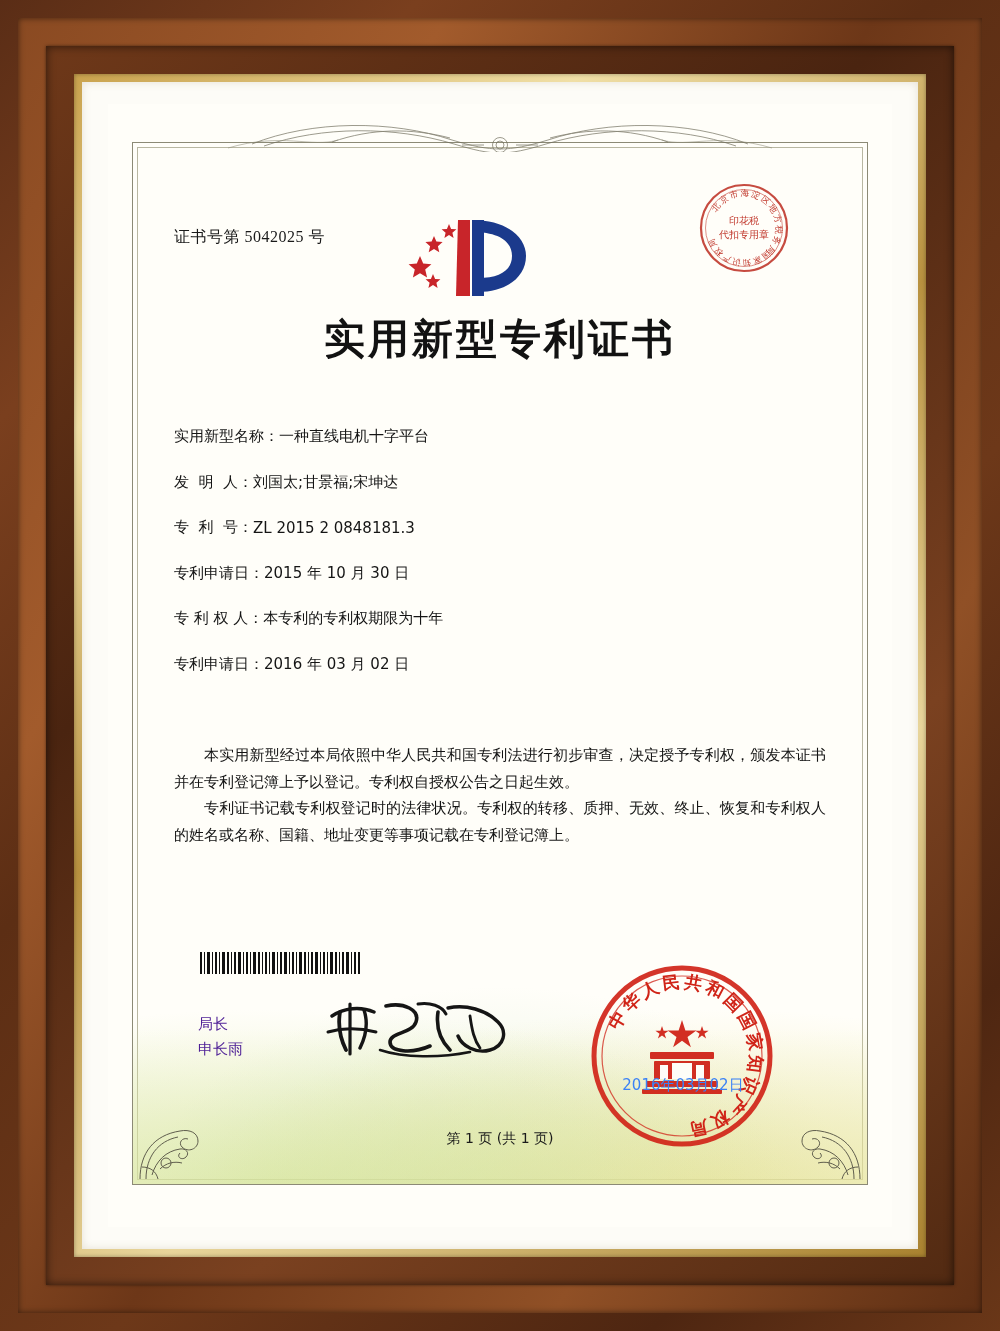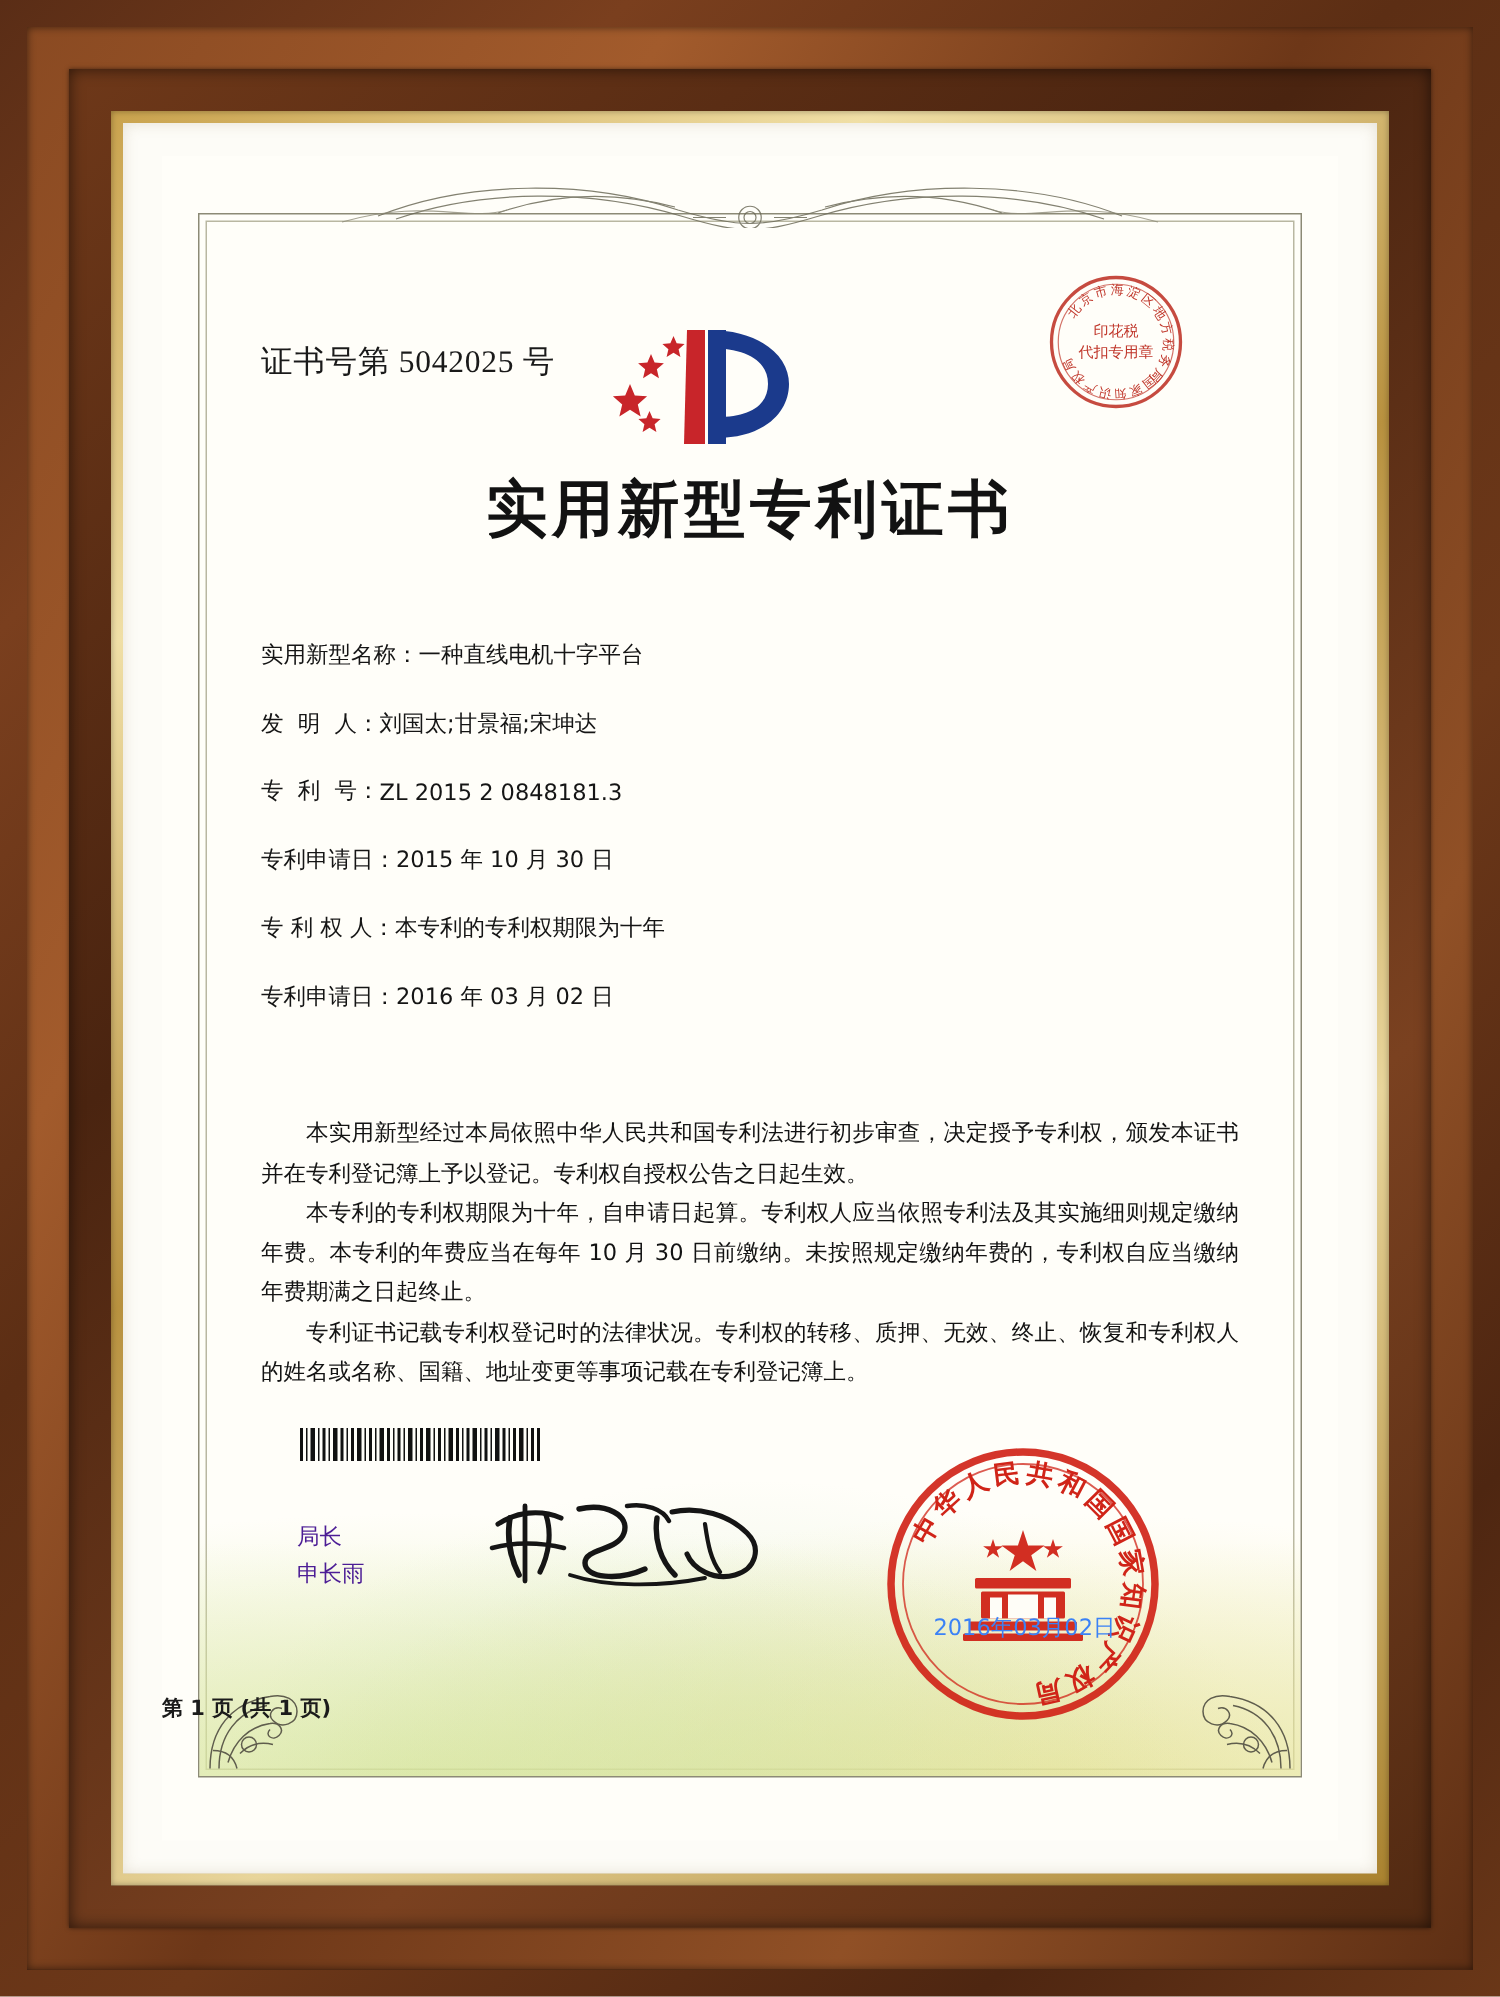--- a/index.html
+++ b/index.html
@@ -85,21 +85,21 @@
       radial-gradient(ellipse at 78% 100%, rgba(236,224,140,0.55) 0%, rgba(255,255,255,0) 62%),
       radial-gradient(ellipse at 50% 120%, rgba(190,220,170,0.45) 0%, rgba(255,255,255,0) 70%),
       linear-gradient(to top, rgba(222,232,170,0.55) 0%, rgba(255,255,255,0) 78%);
     pointer-events: none;
   }
 
   
   .cert-no {
     position: absolute;
     left: 66px; top: 122.5px;
-    font-size: 21px;
+    font-size: 16px;
     color: #1a1a1a;
     letter-spacing: 0.5px;
     font-family: "Liberation Serif", serif;
   }
   .logo {
     position: absolute;
     left: 300px; top: 108px;
     width: 130px; height: 92px;
   }
   .seal-tl {
@@ -190,24 +190,24 @@
     width: 190px;
     text-align: center;
     font-size: 15px;
     color: #3b82f6;
     font-family: "DejaVu Sans", sans-serif;
   }
   .page-no {
     position: absolute;
     left: 0; top: 1026px;
     width: 784px;
+    text-align: center;
     font-size: 14px;
     color: #1b1b1b;
     font-family: "DejaVu Sans", sans-serif;
-    font-weight: bold;
   }
   .corner {
     position: absolute;
     width: 78px; height: 60px;
   }
   .corner-bl { left: 28px; bottom: 44px; }
   .corner-br { right: 28px; bottom: 44px; transform: scaleX(-1); }
 </style>
 </head>
 <body>
@@ -300,21 +300,20 @@
       <span class="field-value">本专利的专利权期限为十年</span>
     </div>
     <div class="field-row">
       <span class="field-label">专利申请日：</span>
       <span class="field-value">2016 年 03 月 02 日</span>
     </div>
   </div>
 
   <div class="body-text">
     <p>本实用新型经过本局依照中华人民共和国专利法进行初步审查，决定授予专利权，颁发本证书并在专利登记簿上予以登记。专利权自授权公告之日起生效。</p>
-    <p>本专利的专利权期限为十年，自申请日起算。专利权人应当依照专利法及其实施细则规定缴纳年费。本专利的年费应当在每年 10 月 30 日前缴纳。未按照规定缴纳年费的，专利权自应当缴纳年费期满之日起终止。</p>
     <p>专利证书记载专利权登记时的法律状况。专利权的转移、质押、无效、终止、恢复和专利权人的姓名或名称、国籍、地址变更等事项记载在专利登记簿上。</p>
   </div>
 
   <div class="bottom-guilloche"></div>
 
   <div class="barcode">
     <svg width="160" height="22" viewBox="0 0 160 22">
       <g fill="#111">
         <rect x="0" y="0" width="2" height="22"></rect>
           <rect x="4" y="0" width="1" height="22"></rect>

